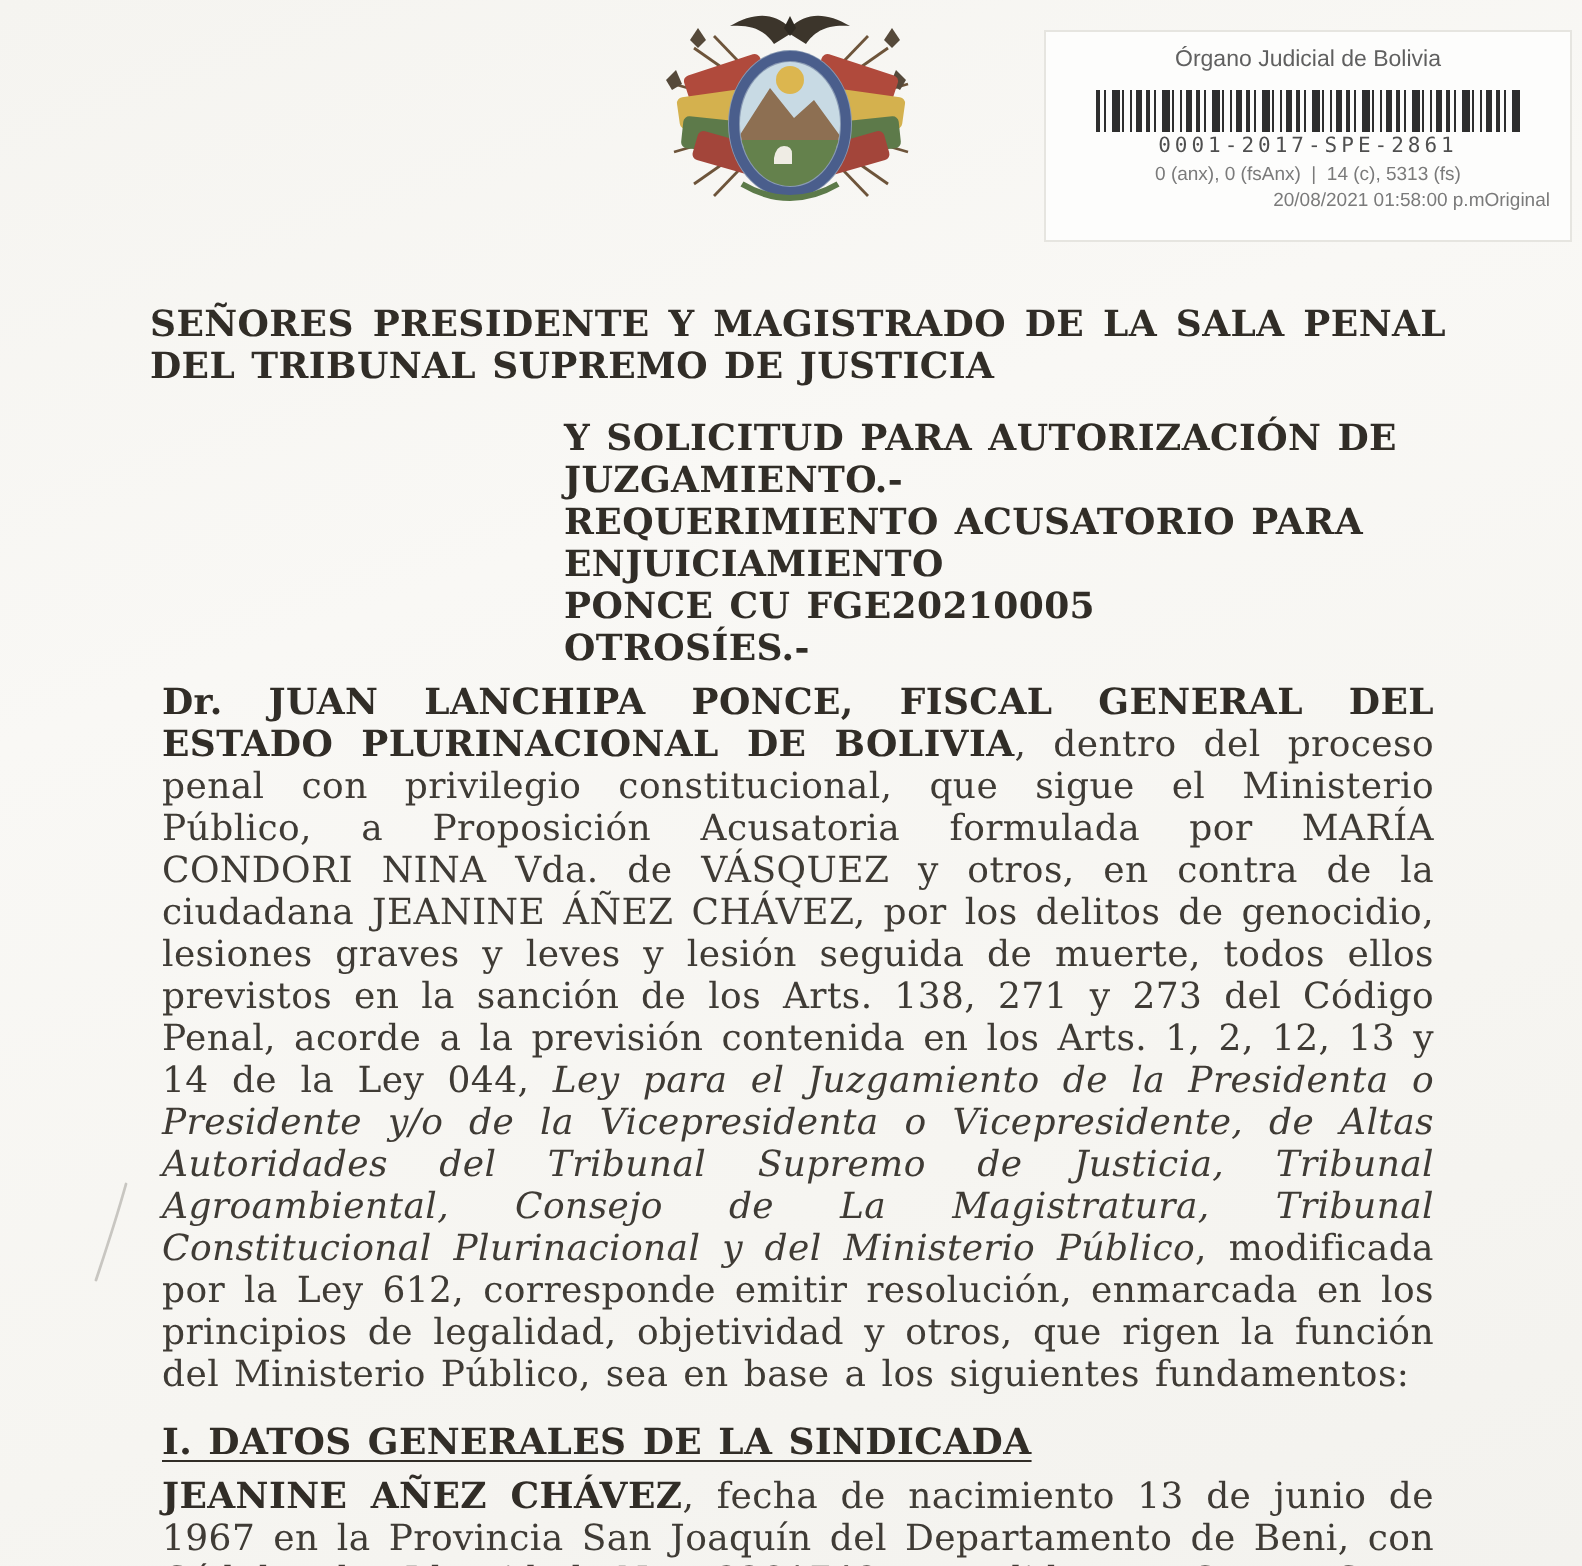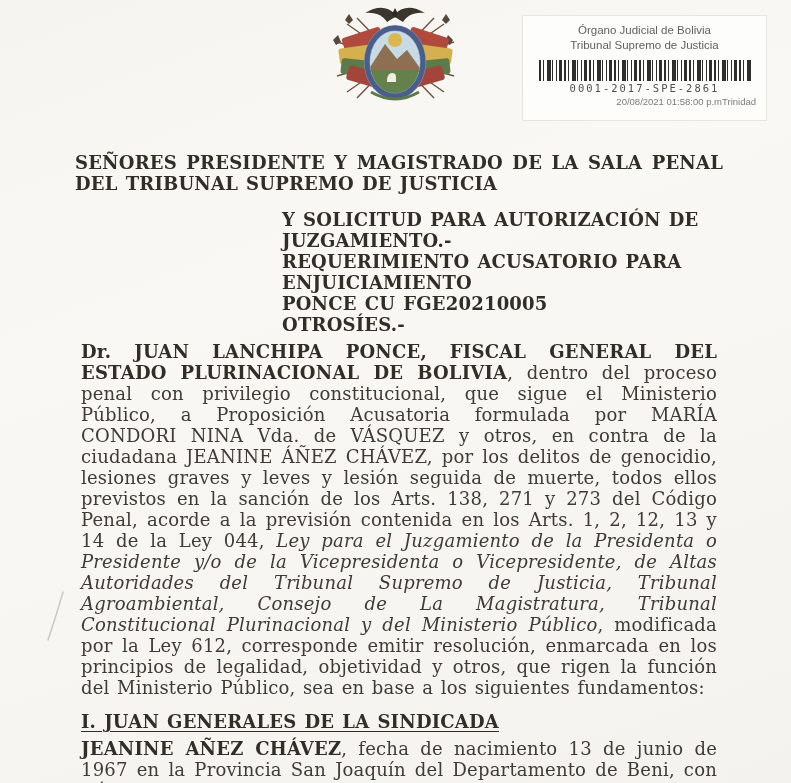--- a/index.html
+++ b/index.html
@@ -12,21 +12,21 @@
     font-family:"DejaVu Serif","Liberation Serif",serif;
     color:#3f3b35;
   }
   
   .emblem{position:absolute;left:323px;top:4px;width:145px;height:104px;}
   .agency{position:absolute;left:225px;top:106px;width:340px;text-align:center;color:#4c473f;}
   .agency-ministry{font-size:10.5px;letter-spacing:1.6px;}
   .agency-office{font-size:14px;letter-spacing:1.1px;margin-top:1px;}
   
   .stamp{
-    position:absolute;left:522px;top:15px;width:245px;height:106px;
+    position:absolute;left:522px;top:15px;width:264px;height:106px;
     background:#fdfdfc;border:1px solid #e6e5e0;
     font-family:"Liberation Sans","DejaVu Sans",sans-serif;
     box-sizing:border-box;padding-top:7px;
   }
   .stamp-org{font-size:11.5px;line-height:15px;text-align:center;color:#606060;}
   .barcode{
     width:212px;height:21px;margin:7px auto 1px;
     background-image:repeating-linear-gradient(90deg,
       #2e2e2e 0,#2e2e2e 2px,transparent 2px,transparent 4px,
       #2e2e2e 4px,#2e2e2e 5px,transparent 5px,transparent 8px,
@@ -117,45 +117,45 @@
       </g>
 
       <path d="M48 88 Q72 102 96 88" fill="none" stroke="#5c7a49" stroke-width="3"></path>
     </svg>
   </div>
 
 
   <div class="stamp">
     <div class="stamp-org">
       <div>Órgano Judicial de Bolivia</div>
-      <div>Tribunal Supremo de Justicia</div>
     </div>
     <div class="barcode"></div>
     <div class="barcode-code">0001-2017-SPE-2861</div>
+    <div class="stamp-counts">0 (anx), 0 (fsAnx) &nbsp;|&nbsp; 14 (c), 5313 (fs)</div>
     <div class="stamp-bottom">
       <span>20/08/2021 01:58:00 p.m</span>
-      <span>Trinidad</span>
+      <span>Original</span>
     </div>
   </div>
 
   <div class="pen-mark">
     <svg viewBox="0 0 28 64" width="28" height="64" xmlns="http://www.w3.org/2000/svg">
       <path d="M6 56 C10 44 16 26 21 8" stroke="#a3a09a" stroke-width="1.4" fill="none" stroke-linecap="round"></path>
     </svg>
   </div>
 
   <div class="body">
     <p class="addressee">SEÑORES PRESIDENTE Y MAGISTRADO DE LA SALA PENAL DEL TRIBUNAL SUPREMO DE JUSTICIA</p>
     <div class="subject">
         <div>Y SOLICITUD PARA AUTORIZACIÓN DE JUZGAMIENTO.-</div>
         <div>REQUERIMIENTO ACUSATORIO PARA ENJUICIAMIENTO</div>
         <div>PONCE CU FGE20210005</div>
         <div>OTROSÍES.-</div>
       </div>
     <p class="para"><span class="b">Dr. JUAN LANCHIPA PONCE, FISCAL GENERAL DEL ESTADO PLURINACIONAL DE BOLIVIA</span><span>, dentro del proceso penal con privilegio constitucional, que sigue el Ministerio Público, a Proposición Acusatoria formulada por MARÍA CONDORI NINA Vda. de VÁSQUEZ y otros, en contra de la ciudadana JEANINE ÁÑEZ CHÁVEZ, por los delitos de genocidio, lesiones graves y leves y lesión seguida de muerte, todos ellos previstos en la sanción de los Arts. 138, 271 y 273 del Código Penal, acorde a la previsión contenida en los Arts. 1, 2, 12, 13 y 14 de la Ley 044, </span><span class="i">Ley para el Juzgamiento de la Presidenta o Presidente y/o de la Vicepresidenta o Vicepresidente, de Altas Autoridades del Tribunal Supremo de Justicia, Tribunal Agroambiental, Consejo de La Magistratura, Tribunal Constitucional Plurinacional y del Ministerio Público</span><span>, modificada por la Ley 612, corresponde emitir resolución, enmarcada en los principios de legalidad, objetividad y otros, que rigen la función del Ministerio Público, sea en base a los siguientes fundamentos:</span></p>
-    <p class="section-heading">I. JUAN GENERALES DE LA SINDICADA</p>
+    <p class="section-heading">I. DATOS GENERALES DE LA SINDICADA</p>
     <p class="para"><span class="b">JEANINE AÑEZ CHÁVEZ</span><span>, fecha de nacimiento 13 de junio de 1967 en la Provincia San Joaquín del Departamento de Beni, con Cédula de Identidad No. 3281749 expedido en Santa Cruz, divorciada, de profesión Abogada, de nacionalidad boliviana, con domicilio real en el Condominio Solaris, Departamento 1 - B, de la ciudad de Trinidad, con correo electrónico: jeanine_anez@hotmail.com.</span></p>
     <p class="subheading">ABOGADOS DEFENSORES:</p>
     <p class="para"></p>
 
   </div>
 
 </div>
 
 </body></html>

